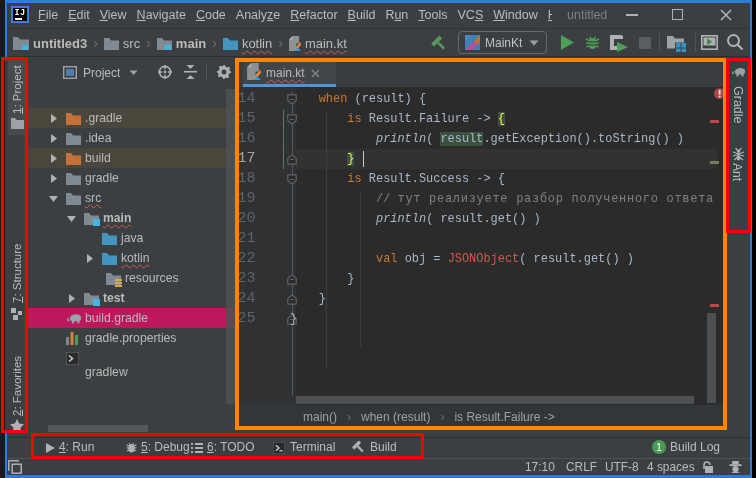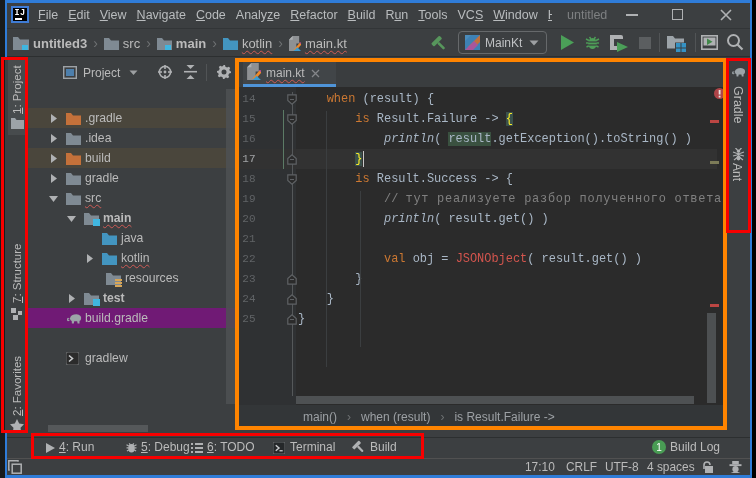--- a/index.html
+++ b/index.html
@@ -325,36 +325,46 @@
         </svg>
       </div>
       <div class="abs" style="left:56px;top:3.5px;">
         <svg width="17" height="15" viewBox="0 0 17 15">
           <path d="M0 1 h5 l2 2.5 H15 v9.5 H0 z" fill="#7F8A93"></path>
           <rect x="9" y="7" width="7" height="7" fill="#40B6E0"></rect>
         </svg>
       </div>
       <div class="abs" style="left:75px;top:3px;white-space:nowrap;"><b>test</b></div>
     </div>
-    <div class="abs" style="left:0;top:220px;width:208px;height:20px;background:#701a75;">
+    <div class="abs" style="left:0;top:220px;width:208px;height:20px;background:#be185d;">
       <div class="abs" style="left:38px;top:3.5px;">
         <svg width="16" height="12" viewBox="0 0 16 12">
           <path d="M2 5.8 Q0.8 6.4 1 7.9 Q1.2 9.3 2.6 9.1 Q3.8 8.9 3.6 7.7 L2.7 7.9 Q2.3 8.1 2.4 7.3 Q2.6 6.7 3.3 6.5 L4.1 6.1 Q4.6 3.2 8.1 2.5 Q12.6 1.5 14.5 3.9 Q15.4 5.1 15.1 6.9 Q14.9 8.5 13.5 8.9 L13.5 11.5 L11.6 11.5 L11.2 9.3 L8.2 9.3 L7.8 11.5 L5.9 11.5 L5.7 8.9 Q4.2 8.5 4 6.7 z" fill="#9CA3A8"></path>
         </svg>
       </div>
       <div class="abs" style="left:57px;top:3px;white-space:nowrap;">build.gradle</div>
+    </div>
+    <div class="abs" style="left:0;top:240px;width:208px;height:20px;">
+      <div class="abs" style="left:38px;top:3.5px;">
+        <svg width="13" height="13" viewBox="0 0 13 13">
+          <rect x="0" y="5" width="3" height="8" fill="#848689"></rect>
+          <rect x="4.5" y="0" width="3" height="13" fill="#D4813C"></rect>
+          <rect x="9" y="3" width="3" height="10" fill="#4E9E58"></rect>
+        </svg>
+      </div>
+      <div class="abs" style="left:57px;top:3px;white-space:nowrap;">gradle.properties</div>
     </div>
     <div class="abs" style="left:0;top:260px;width:208px;height:20px;">
       <div class="abs" style="left:38px;top:3.5px;">
         <svg width="13" height="13" viewBox="0 0 13 13">
           <rect width="13" height="13" rx="2" fill="#2B2B2B" stroke="#6E7173" stroke-width="1"></rect>
           <path d="M3 3.5 L6.5 6.5 L3 9.5" stroke="#C8CACC" stroke-width="1.6" fill="none"></path>
         </svg>
       </div>
-      <div class="abs" style="left:57px;top:3px;white-space:nowrap;">gradlew</div>
+      <div class="abs" style="left:57px;top:17px;white-space:nowrap;">gradlew</div>
     </div>
   </div>
 
 <div class="abs" style="left:226px;top:89px;width:9px;height:315px;background:#4D5154;opacity:.85;"></div>
 <div class="abs" style="left:48px;top:425px;width:100px;height:7px;background:#55585A;"></div>
 
 <div id="editor" class="abs" style="left:236px;top:58px;width:490px;height:372px;overflow:hidden;">
 
   <div class="abs" style="left:0;top:0;width:490px;height:29px;background:#3A3D3F;"></div>
   <div class="abs" style="left:7px;top:2px;width:93px;height:27px;background:#414548;"></div>
@@ -372,21 +382,21 @@
     </svg>
 
   <div class="abs" style="left:0;top:29px;width:490px;height:318px;background:#2B2B2B;"></div>
   <div class="abs" style="left:0;top:29px;width:60px;height:318px;background:#2F3133;"></div>
 
   <div class="abs" style="left:0;top:91px;width:481px;height:20px;background:#323232;"></div>
 
   <div class="abs" style="left:56px;top:34px;width:1px;height:304px;background:#55585A;"></div>
   <div class="abs" style="left:47px;top:52px;width:1px;height:59px;background:#5C7B66;"></div>
 
-  <div id="gut" class="abs mono" style="left:0px;top:31px;width:19.5px;font-size:11px;line-height:20px;color:#606366;text-align:right;">14<br>15<br>16<br><span style="color:#A1A3A5">17</span><br>18<br>19<br>20<br>21<br>22<br>23<br>24<br>25<br></div>
+  <div id="gut" class="abs mono" style="left:0px;top:31px;width:19.5px;font-size:15px;line-height:20px;color:#606366;text-align:right;">14<br>15<br>16<br><span style="color:#A1A3A5">17</span><br>18<br>19<br>20<br>21<br>22<br>23<br>24<br>25<br></div>
 
   <div id="folds">
       <div class="abs" style="left:51px;top:35.5px;">
         <svg width="10" height="11" viewBox="0 0 10 11">
           <polygon points="0.8,0.8 9.2,0.8 9.2,6.5 5,10.2 0.8,6.5" fill="#2B2B2B" stroke="#5F6265" stroke-width="1.2"></polygon>
           <line x1="3" y1="5.5" x2="7" y2="5.5" stroke="#5F6265" stroke-width="1.1"></line>
         </svg>
       </div>
       <div class="abs" style="left:51px;top:55.5px;">
         <svg width="10" height="11" viewBox="0 0 10 11">
@@ -419,21 +429,21 @@
         </svg>
       </div>
       <div class="abs" style="left:51px;top:255.5px;">
         <svg width="10" height="11" viewBox="0 0 10 11">
           <polygon points="0.8,4.5 5,0.8 9.2,4.5 9.2,10.2 0.8,10.2" fill="#2B2B2B" stroke="#5F6265" stroke-width="1.2"></polygon>
           <line x1="3" y1="5.5" x2="7" y2="5.5" stroke="#5F6265" stroke-width="1.1"></line>
         </svg>
       </div>
     </div>
 
-  <div id="code" class="abs mono" style="left:62px;top:31px;font-size:11.95px;line-height:20px;color:#A9B7C6;white-space:pre;font-family:Liberation Mono, monospace;">    <i style="color:#CC7832;font-style:normal">when</i> (result) {
+  <div id="code" class="abs mono" style="left:54px;top:31px;font-size:11.95px;line-height:20px;color:#A9B7C6;white-space:pre;font-family:Liberation Mono, monospace;">    <i style="color:#CC7832;font-style:normal">when</i> (result) {
         <i style="color:#CC7832;font-style:normal">is</i> Result.Failure -&gt; <span style="background:#3A514B;color:#FFEF28">{</span>
             <i>println</i>( <span style="background:#3A5140">result</span>.getException().toString() )
         <span style="background:#3A514B;color:#FFEF28">}</span>
         <i style="color:#CC7832;font-style:normal">is</i> Result.Success -&gt; {
             <span style="color:#808080">// <span style="letter-spacing:0.75px">тут реализуете разбор полученного ответа</span></span>
             <i>println</i>( result.get() )
 
             <i style="color:#CC7832;font-style:normal">val</i> obj = <span style="color:#D4554E">JSONObject</span>( result.get() )
         }
     }

